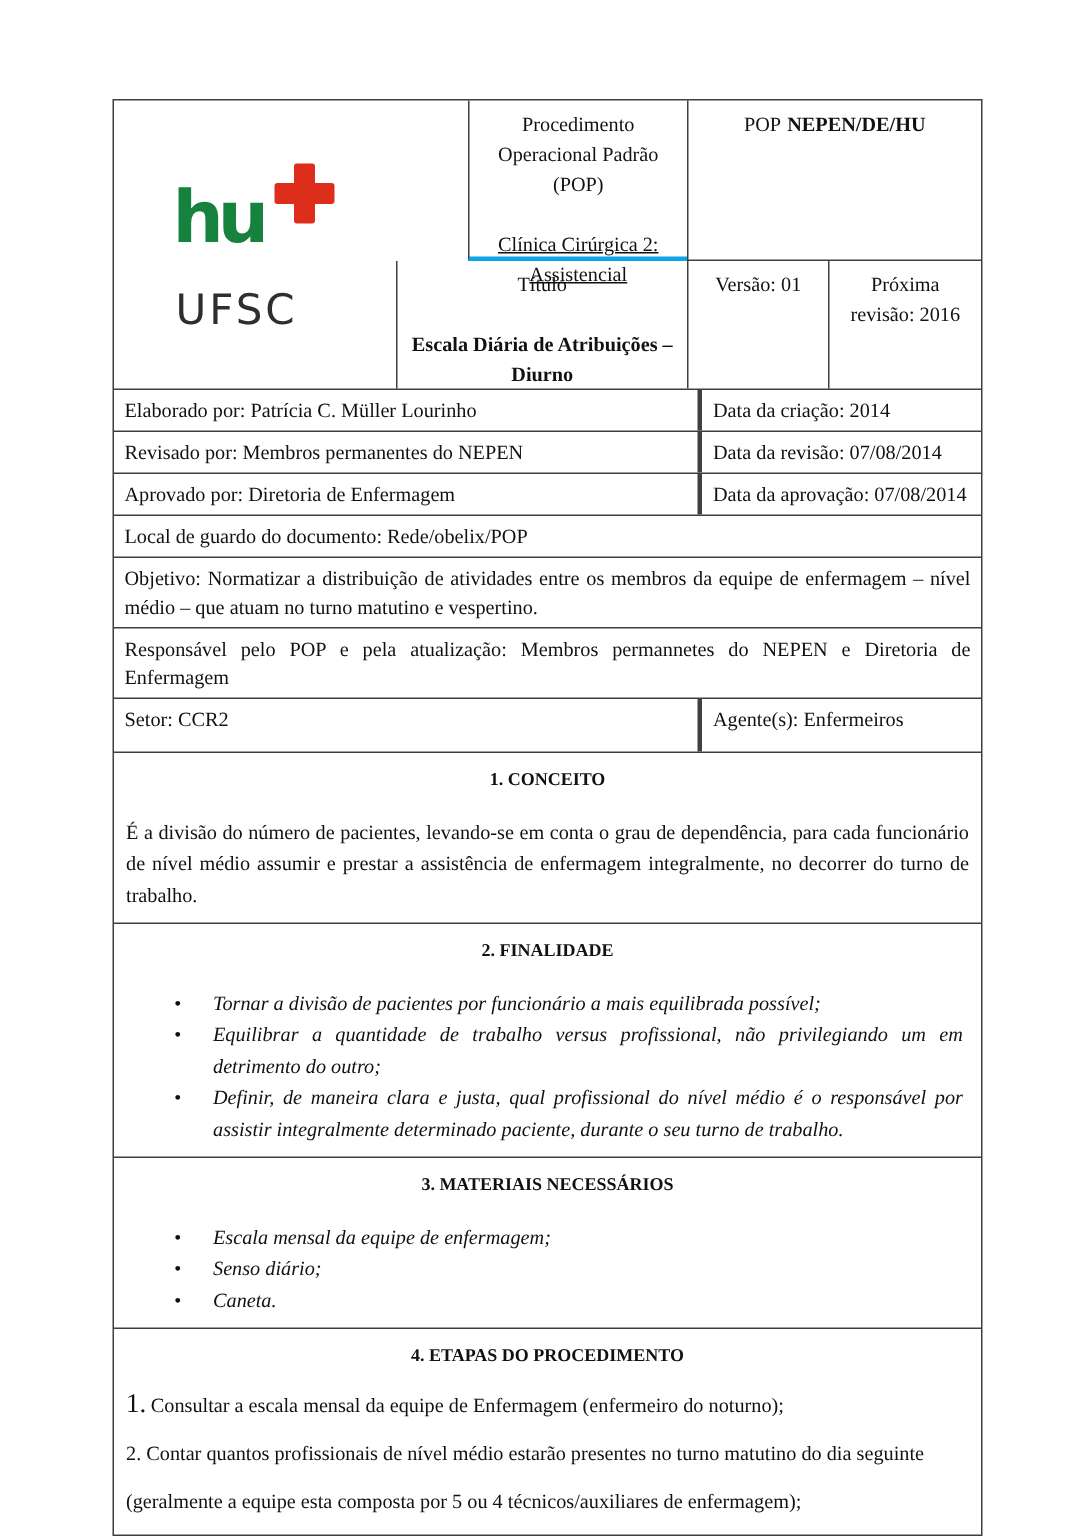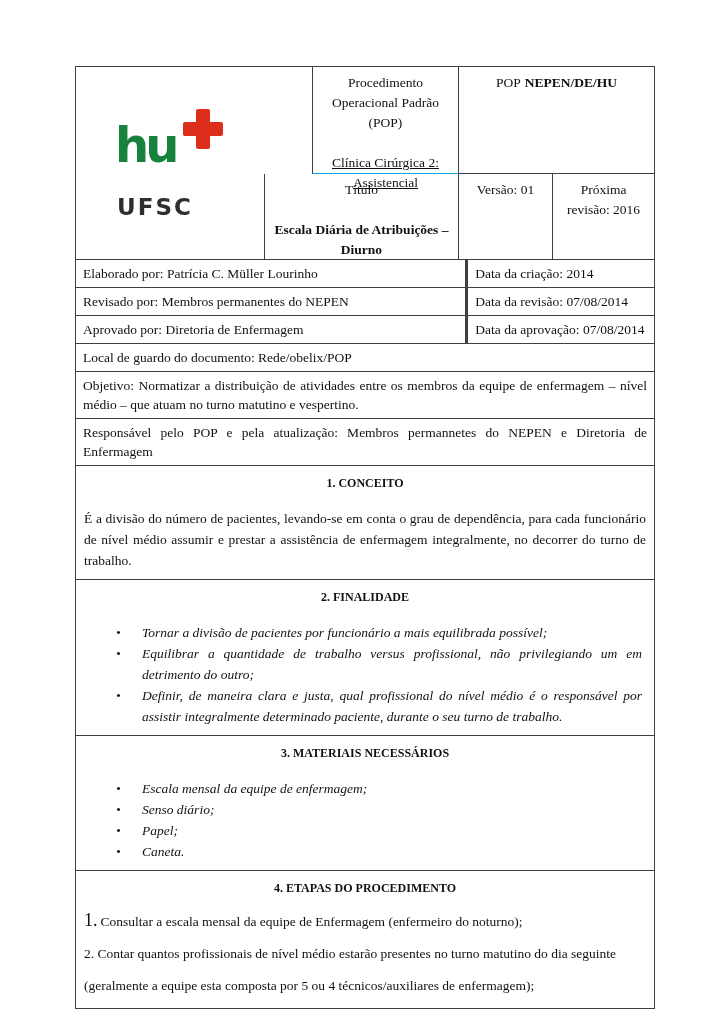--- a/index.html
+++ b/index.html
@@ -12,38 +12,38 @@
   }
   .row{ border-bottom:1px solid #3f3f3f; display:flex; }
   .row:last-child{ border-bottom:none; }
   .cell{ padding:4px 7px; font-size:13.5px; line-height:19px; }
   .cell + .cell{ border-left:3px solid #404040; }
 
   
   .hdr{ display:grid; grid-template-columns:188px 194px 94px 102px; border-bottom:1px solid #3f3f3f; }
   .hdr-cell{ border-left:1px solid #3f3f3f; text-align:center; font-size:13.5px; line-height:20px; padding:6px 5px; }
   .hdr-logo{ grid-row:1 / 3; grid-column:1; border-left:none; display:flex; align-items:center; justify-content:center; }
-  .hdr-mid-top{ grid-row:1; grid-column:2; height:107px; border-bottom:1px solid #0ea5e9;margin-left:48px; }
+  .hdr-mid-top{ grid-row:1; grid-column:2; height:107px; border-bottom:3px solid #0ea5e9;margin-left:48px; }
   .hdr-pop{ grid-row:1; grid-column:3 / 5; border-bottom:1px solid #3f3f3f; }
   .hdr-mid-bot{ grid-row:2; grid-column:2; height:85px; }
   .hdr-version{ grid-row:2; grid-column:3; }
   .hdr-next{ grid-row:2; grid-column:4; }
   .clinic{ text-decoration:underline; margin-top:20px; }
   .doc-title{ font-weight:bold; margin-top:20px; }
   .pop-code{ font-weight:bold; margin-left:4px; }
 
   
   .logo{ position:relative; width:126px; height:108px; }
   .logo-hu{ position:absolute; left:8px; top:8px; font-family:"DejaVu Sans", sans-serif;
             font-weight:bold; font-size:48px; line-height:56px; letter-spacing:-4px; z-index:2; }
   .logo-cross{ position:absolute; right:10px; top:0; width:40px; height:40px; z-index:1; }
   .logo-cross .v{ position:absolute; left:13px; top:0; width:14px; height:40px; border-radius:2px; }
   .logo-cross .h{ position:absolute; left:0; top:13px; width:40px; height:14px; border-radius:2px; }
   .logo-ufsc{ position:absolute; left:10px; bottom:0; font-family:"DejaVu Sans", sans-serif;
-              font-weight:bold; font-size:23px; letter-spacing:2px; }
+              font-weight:normal; font-size:28px; letter-spacing:2px; }
 
   
   .meta-left{ width:390px; }
   .meta-right{ width:189px; }
   .justify{ text-align:justify; }
   .setor-row .cell{ padding-bottom:12px; }
 
   
   .section{ padding:7px 8px 8px 8px; font-size:13.5px; }
   .section-heading{ font-weight:bold; font-size:12px; text-align:center; line-height:20px; }
@@ -113,20 +113,24 @@
   </div>
 
   <div class="row">
     <div class="cell justify" style="width:100%">Objetivo: Normatizar a distribuição de atividades entre os membros da equipe de enfermagem – nível médio – que atuam no turno matutino e vespertino.</div>
   </div>
 
   <div class="row">
     <div class="cell justify" style="width:100%">Responsável pelo POP e pela atualização: Membros permannetes do NEPEN e Diretoria de Enfermagem</div>
   </div>
 
+  <div class="row setor-row">
+    <div class="cell meta-left">Setor: CCR2</div>
+    <div class="cell meta-right">Agente(s): Enfermeiros</div>
+  </div>
 
   <div class="row">
     <div class="section conceito" style="width:100%">
       <div class="section-heading">1. CONCEITO</div>
       <div class="section-body">É a divisão do número de pacientes, levando-se em conta o grau de dependência, para cada funcionário de nível médio assumir e prestar a assistência de enfermagem integralmente, no decorrer do turno de trabalho.</div>
     </div>
   </div>
 
   <div class="row">
     <div class="section finalidade" style="width:100%">
@@ -138,21 +142,20 @@
       </ul>
     </div>
   </div>
 
   <div class="row">
     <div class="section materiais" style="width:100%">
       <div class="section-heading">3. MATERIAIS NECESSÁRIOS</div>
       <ul class="bullets">
         <li>Escala mensal da equipe de enfermagem;</li>
         <li>Senso diário;</li>
-        <li>Papel;</li>
         <li>Caneta.</li>
       </ul>
     </div>
   </div>
 
   <div class="row">
     <div class="section etapas" style="width:100%">
       <div class="section-heading">4. ETAPAS DO PROCEDIMENTO</div>
       <p class="step"><span class="step-num">1.</span><span>Consultar a escala mensal da equipe de Enfermagem (enfermeiro do noturno);</span></p>
       <p class="step">2. Contar quantos profissionais de nível médio estarão presentes no turno matutino do dia seguinte</p>

